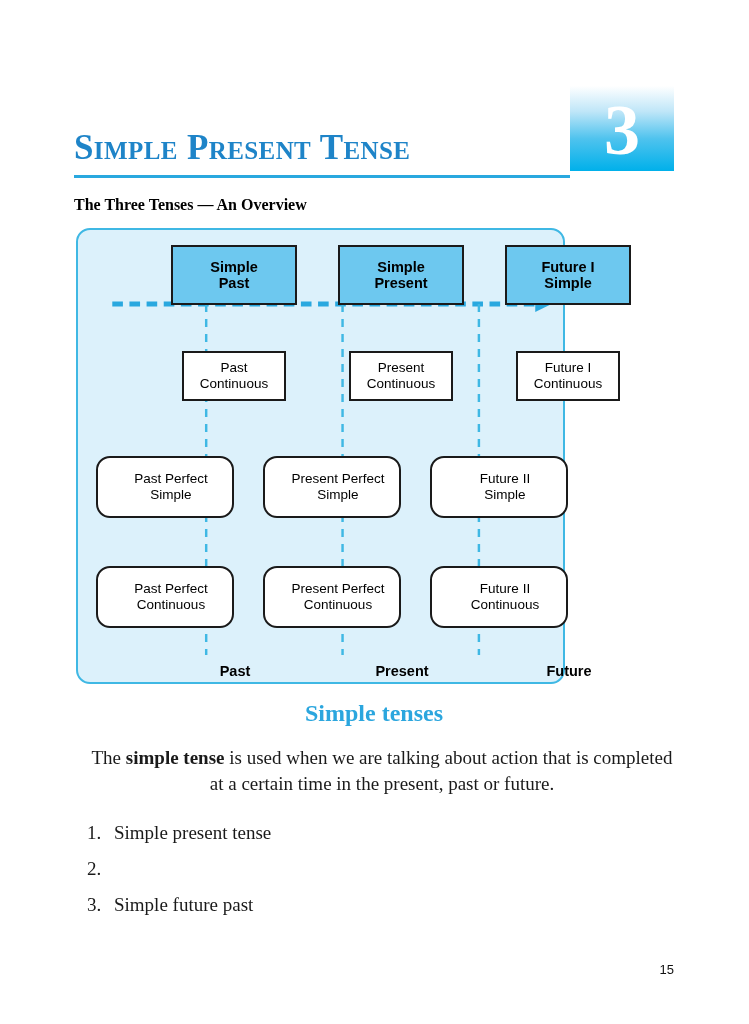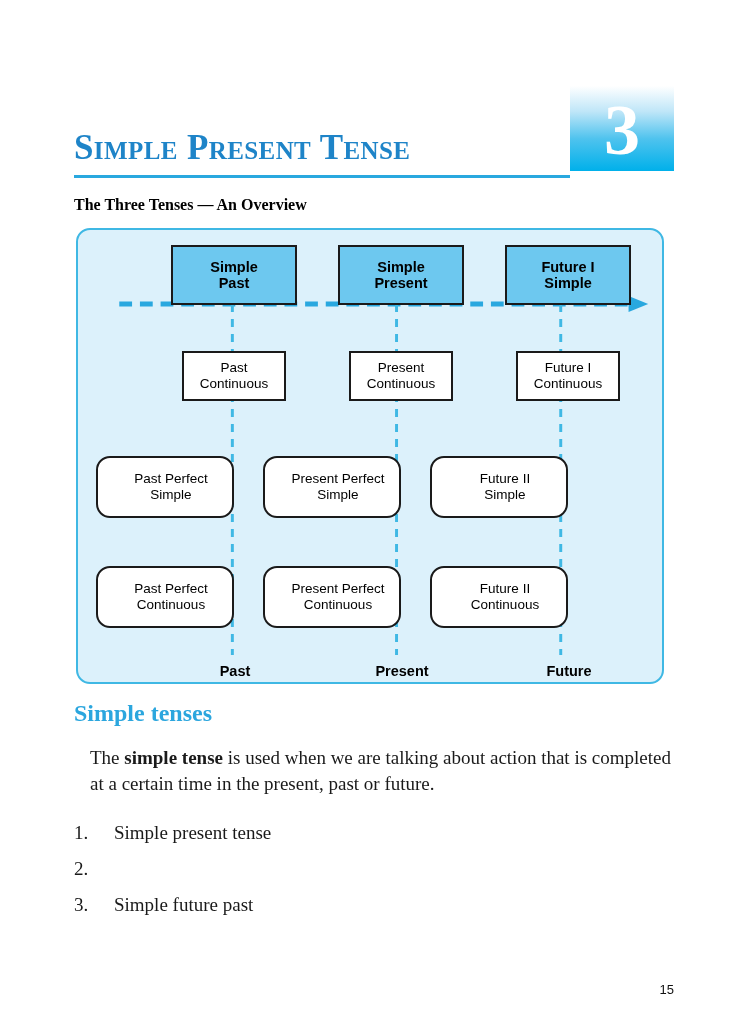--- a/index.html
+++ b/index.html
@@ -77,21 +77,21 @@
     font-size: 16px;
     color: #000000;
     white-space: nowrap;
   }
 
   
   #diagram-panel {
     position: absolute;
     left: 76px;
     top: 228px;
-    width: 588px;
+    width: 489px;
     height: 456px;
     background: #DCF1FB;
     border: 2px solid #3FB8E4;
     border-radius: 14px;
     box-sizing: border-box;
   }
   .diag-layer {
     position: absolute;
     left: 0;
     top: 0;
@@ -139,20 +139,21 @@
     text-align: center;
     z-index: 3;
   }
 
   
   #body-content {
     position: absolute;
     left: 74px;
     top: 700px;
     width: 600px;
+    text-align: center;
   }
   #simple-tenses-heading {
     font-family: "Liberation Serif", serif;
     font-weight: bold;
     font-size: 24px;
     color: #2BA6DE;
     margin: 0 0 18px 0;
   }
   .para {
     font-family: "Liberation Serif", serif;
@@ -179,21 +180,20 @@
 
   #page-number {
     position: absolute;
     left: 0;
     top: 962px;
     width: 674px;
     text-align: right;
     font-family: "Liberation Sans", sans-serif;
     font-size: 13px;
     color: #111111;
-    margin-top: 20px;
   }
 </style>
 </head>
 <body>
 
 <div id="chapter-header">
   <div id="chapter-number-box">
     <div id="chapter-number">3</div>
   </div>
   <div id="chapter-title">Simple Present Tense</div>

